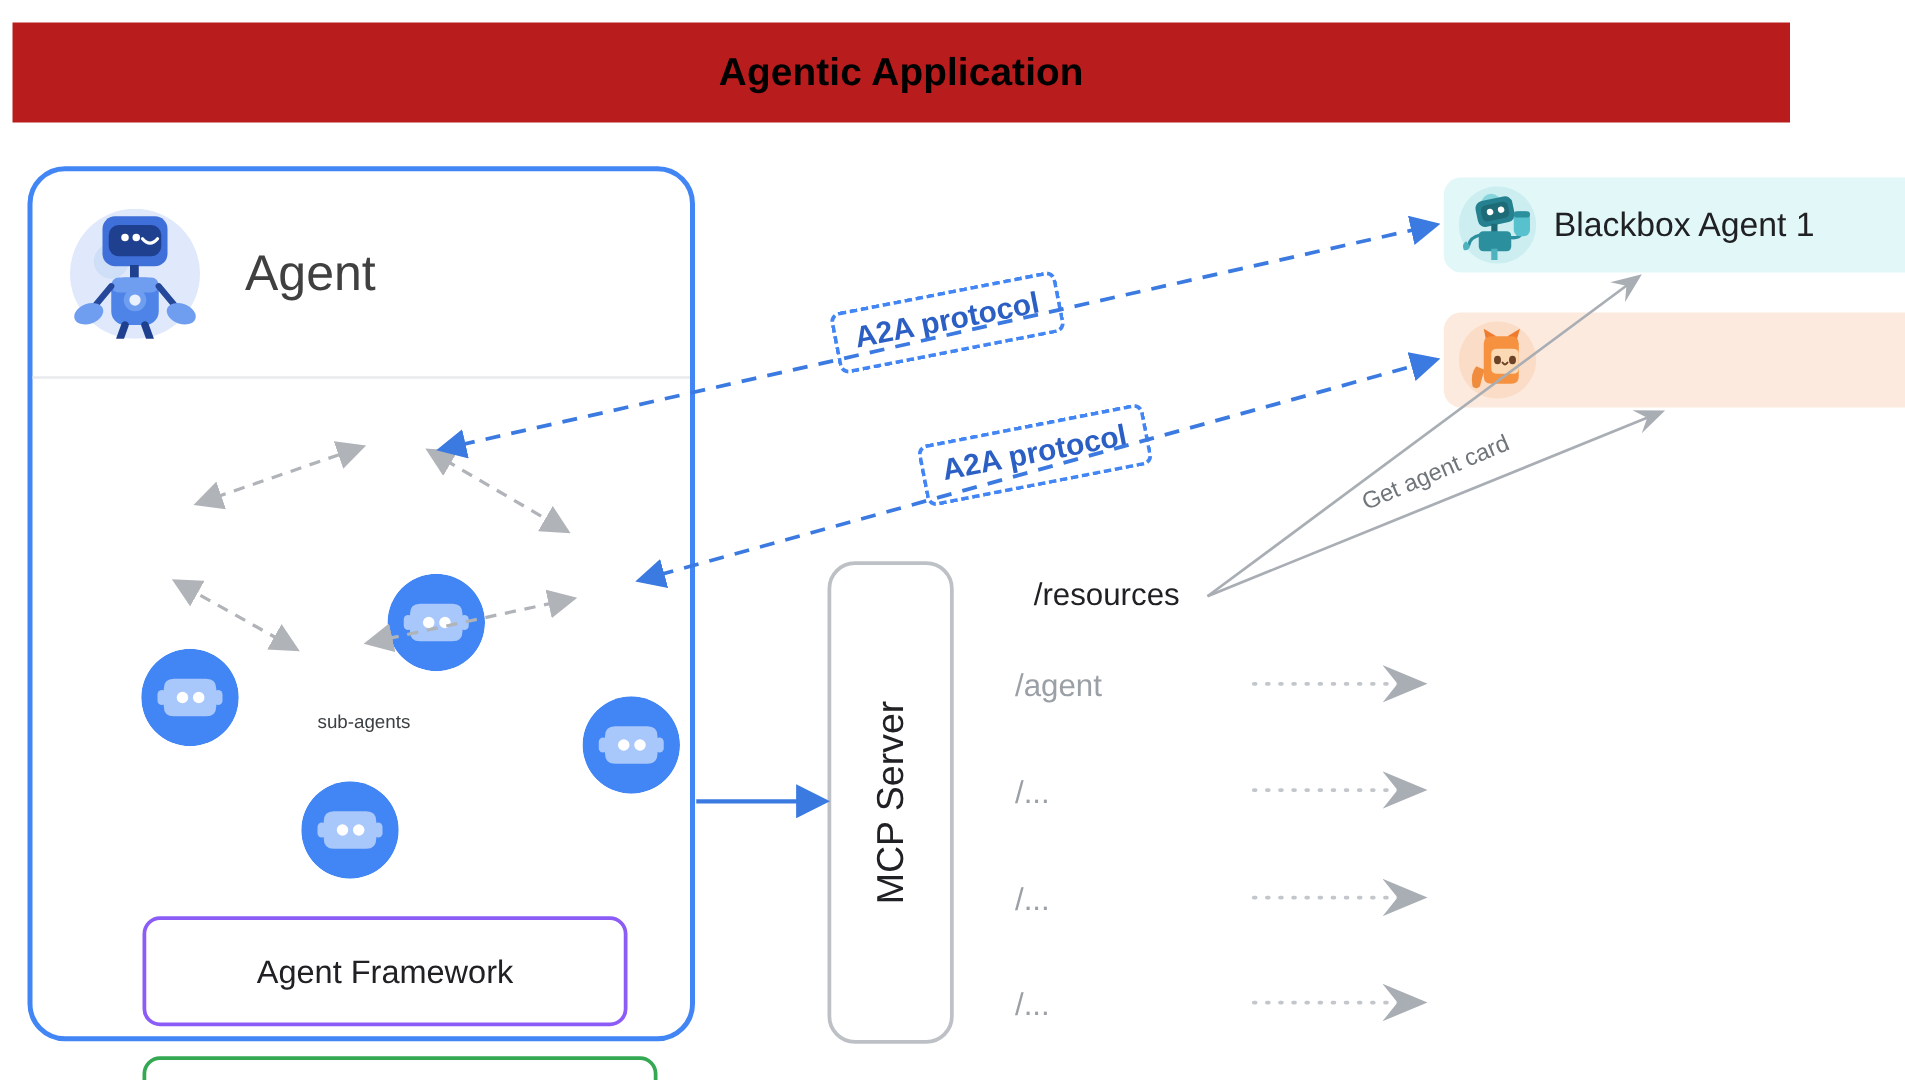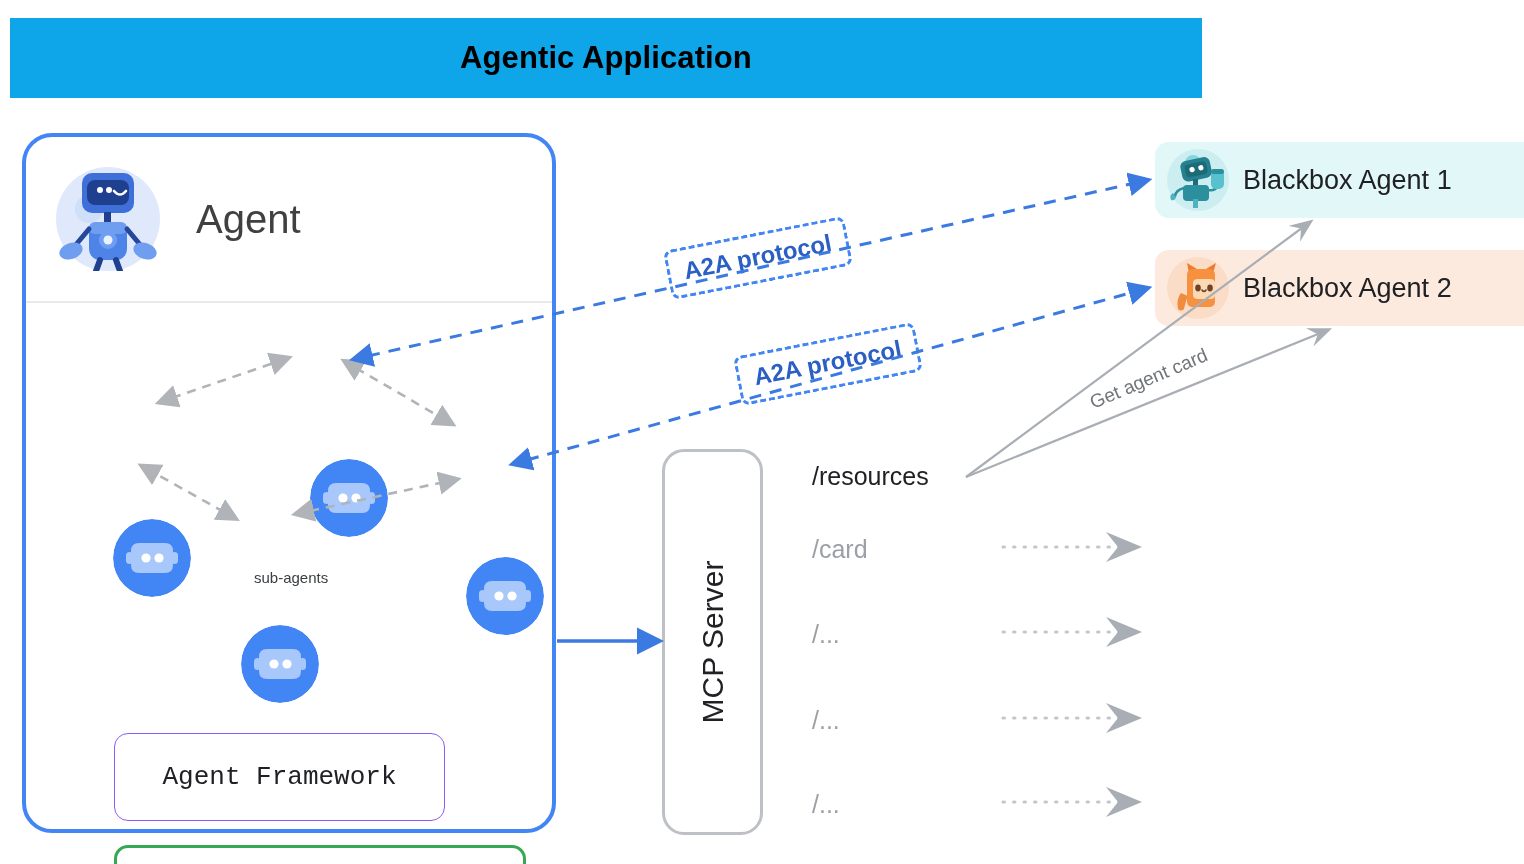--- a/index.html
+++ b/index.html
@@ -17,22 +17,22 @@
     position: relative;
     width: 1524px;
     height: 864px;
     background: #ffffff;
   }
 
   
   .banner {
     position: absolute;
     left: 10px; top: 18px;
-    width: 1192px; height: 80px;
-    background: #0ea5e9;
+    width: 1422px; height: 80px;
+    background: #b91c1c;
     display: flex;
     align-items: center;
     justify-content: center;
   }
   .banner-title {
     font-size: 31px;
     font-weight: bold;
     color: #000000;
     letter-spacing: 0.1px;
   }
@@ -99,23 +99,22 @@
     border-radius: 14px;
     display: flex;
     align-items: center;
     justify-content: center;
     font-size: 26px;
     color: #202124;
     background: #ffffff;
   }
   .pill-framework {
     left: 88px; top: 596px;
-    width: 331px; height: 88px;
-    border: 1px solid #8b5cf6;
-    font-family: Liberation Mono, monospace;
+    width: 388px; height: 88px;
+    border: 3px solid #8b5cf6;
   }
   .pill-llm {
     left: 88px; top: 708px;
     width: 412px; height: 88px;
     border: 3px solid #34a853;
   }
 
   
   .mcp-box {
     position: absolute;
@@ -134,21 +133,21 @@
     color: #202124;
     white-space: nowrap;
   }
 
   
   .endpoint {
     position: absolute;
     font-size: 25px;
     white-space: nowrap;
   }
-  .endpoint.primary { color: #202124; }
+  .endpoint.primary { color: #202124; margin-left: 15px; }
   .endpoint.muted   { color: #9aa0a6; }
 
   
   .bb-card {
     position: absolute;
     left: 1155px;
     width: 400px; height: 76px;
     border-radius: 14px;
     display: flex;
     align-items: center;
@@ -296,21 +295,21 @@
     <div class="pill pill-llm">
       
     </div>
   </div>
 
   <div class="mcp-box">
     <div class="mcp-label">MCP Server</div>
   </div>
 
   <div class="endpoint primary" style="left:812px; top:462px;">/resources</div>
-  <div class="endpoint muted" style="left:812px; top:535px;">/card</div>
+  <div class="endpoint muted" style="left:812px; top:535px;">/agent</div>
   <div class="endpoint muted" style="left:812px; top:620px;">/...</div>
   <div class="endpoint muted" style="left:812px; top:706px;">/...</div>
   <div class="endpoint muted" style="left:812px; top:790px;">/...</div>
 
   <div class="bb-card bb-card-1">
     <svg class="bb-avatar" viewBox="0 0 62 62">
       <circle cx="31" cy="31" r="31" fill="#cdeef1"></circle>
       <circle cx="26" cy="14" r="8" fill="#86d5dd"></circle>
 
       <g transform="rotate(-12 28 20)">
@@ -344,21 +343,20 @@
       <path d="M46 16 l3 -10 l-10 6 z" fill="#ef7b2e"></path>
 
       <path d="M20 18 q0-6 6-6 h16 q6 0 6 6 v26 q0 6-6 6 h-16 q-6 0-6-6 z" fill="#f5913f"></path>
 
       <path d="M26 26 q0-4 5-4 h12 q5 0 5 4 v12 q0 4-5 4 h-12 q-5 0-5-4 z" fill="#fbd9b4"></path>
 
       <ellipse cx="31" cy="31" rx="2.8" ry="3.4" fill="#6d4327"></ellipse>
       <ellipse cx="43" cy="31" rx="2.8" ry="3.4" fill="#6d4327"></ellipse>
       <path d="M35 33 q2 3 4 0" stroke="#6d4327" stroke-width="1.6" fill="none" stroke-linecap="round"></path>
     </svg>
-    <div class="bb-label">Blackbox Agent 2</div>
   </div>
 
   <div class="chip chip-1">A2A protocol</div>
   <div class="chip chip-2">A2A protocol</div>
 
   <div class="annot">Get agent card</div>
 
   <svg class="overlay" viewBox="0 0 1524 864">
     <defs>
       <marker id="gray-tri" markerWidth="9" markerHeight="9" refX="7" refY="4.5" orient="auto" markerUnits="strokeWidth">

